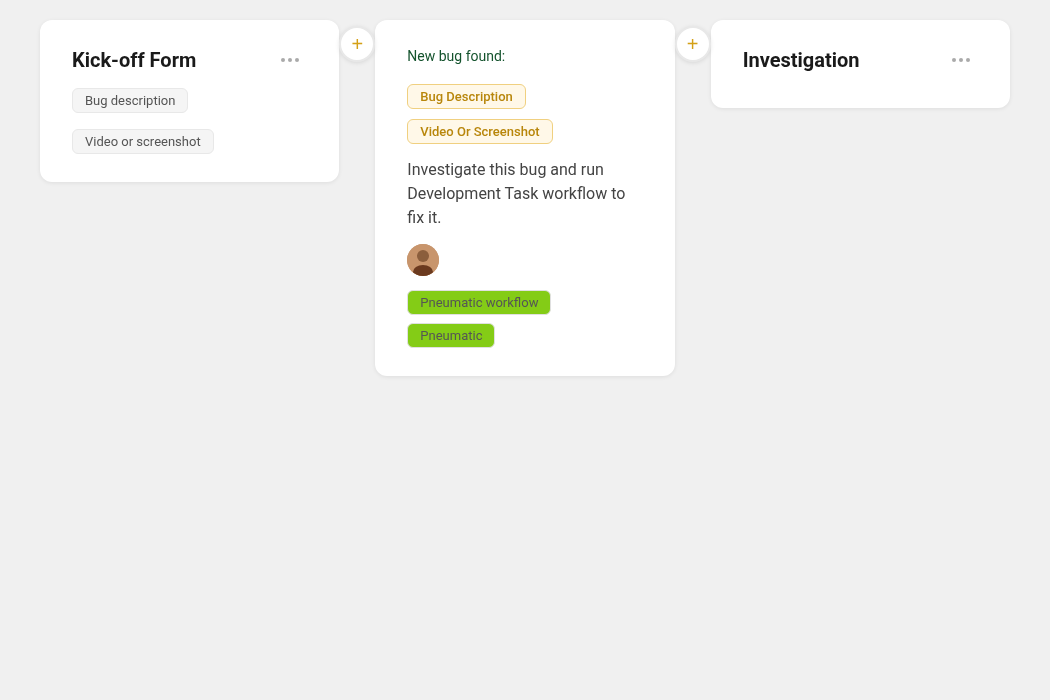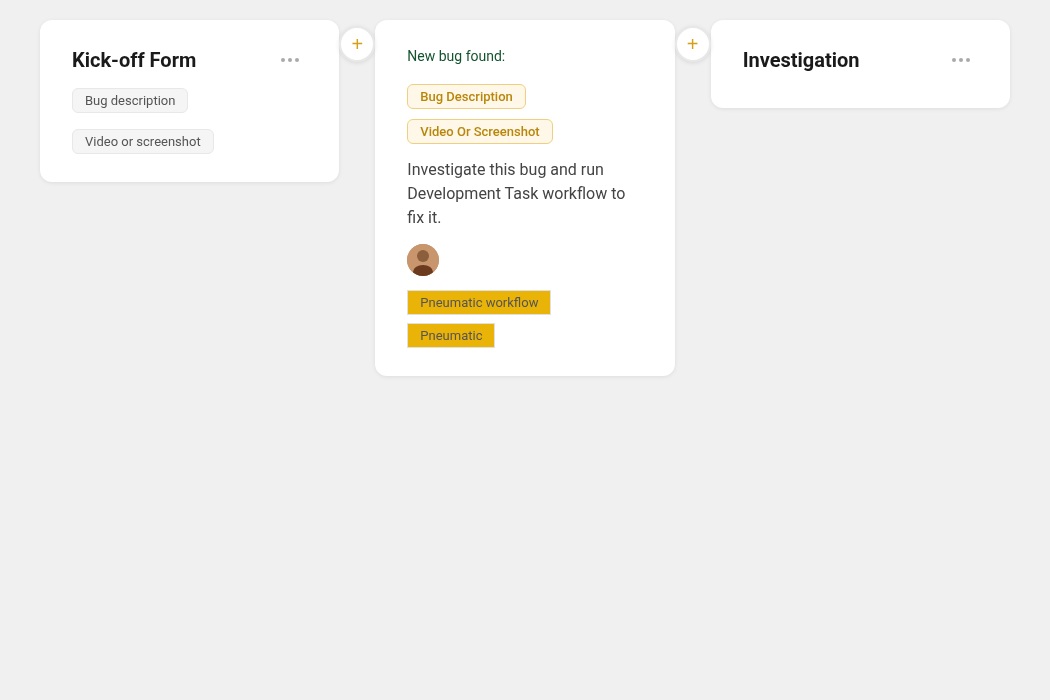--- a/index.html
+++ b/index.html
@@ -156,23 +156,23 @@
     }
 
     .workflow-tags {
       display: flex;
       gap: 8px;
       flex-wrap: wrap;
       margin-top: 4px;
     }
 
     .workflow-tag {
-      background: #eab308;
+      background: #84cc16;
       border: 1px solid #e0e0e0;
-      border-radius: 0;
+      border-radius: 6px;
       padding: 4px 12px;
       font-size: 13px;
       color: #555;
     }
   </style>
 </head>
 <body>
 
 <div class="page-wrapper">
 

